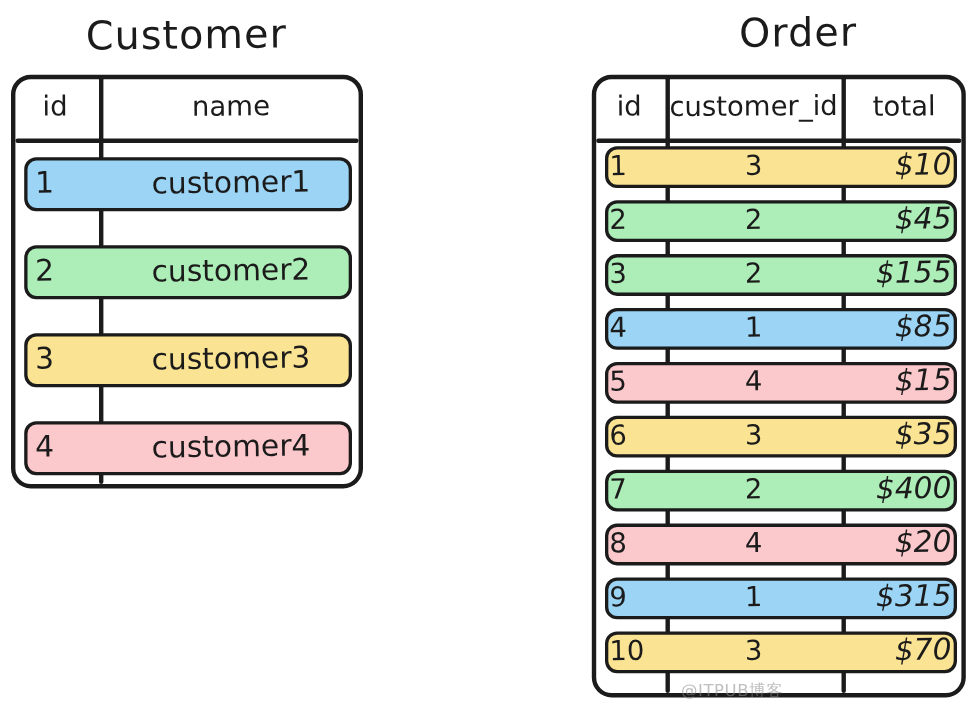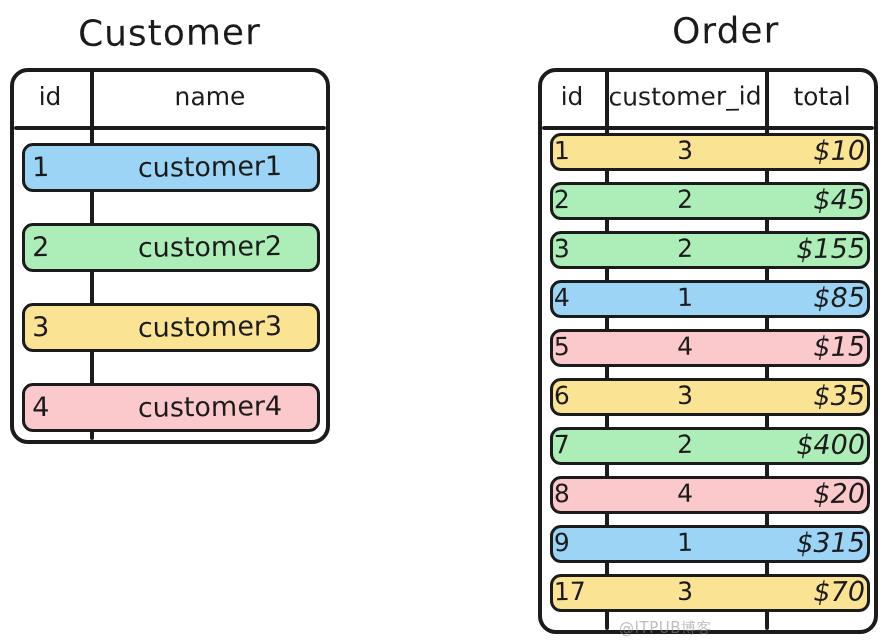--- a/index.html
+++ b/index.html
@@ -165,19 +165,19 @@
       <div class="cellnum o-total" style="left: 769px; top: 430px; width: 106px; line-height: 30px; text-align: right; padding-left: 0px; padding-right: 10px; box-sizing: border-box;">$400</div>
       <div class="pill" style="left: 550px; top: 476px; width: 320px; height: 38px; background: rgb(251, 200, 203);"></div>
       <div class="cellnum o-id" style="left: 542px; top: 479px; width: 60px; line-height: 30px; text-align: left; padding-left: 12px; padding-right: 0px; box-sizing: border-box;">8</div>
       <div class="cellnum o-cid" style="left: 609px; top: 479px; width: 152px; line-height: 30px; text-align: center; padding-left: 0px; padding-right: 0px; box-sizing: border-box;">4</div>
       <div class="cellnum o-total" style="left: 769px; top: 479px; width: 106px; line-height: 30px; text-align: right; padding-left: 0px; padding-right: 10px; box-sizing: border-box;">$20</div>
       <div class="pill" style="left: 550px; top: 525px; width: 320px; height: 38px; background: rgb(155, 212, 245);"></div>
       <div class="cellnum o-id" style="left: 542px; top: 528px; width: 60px; line-height: 30px; text-align: left; padding-left: 12px; padding-right: 0px; box-sizing: border-box;">9</div>
       <div class="cellnum o-cid" style="left: 609px; top: 528px; width: 152px; line-height: 30px; text-align: center; padding-left: 0px; padding-right: 0px; box-sizing: border-box;">1</div>
       <div class="cellnum o-total" style="left: 769px; top: 528px; width: 106px; line-height: 30px; text-align: right; padding-left: 0px; padding-right: 10px; box-sizing: border-box;">$315</div>
       <div class="pill" style="left: 550px; top: 574px; width: 320px; height: 38px; background: rgb(250, 227, 146);"></div>
-      <div class="cellnum o-id" style="left: 542px; top: 577px; width: 60px; line-height: 30px; text-align: left; padding-left: 12px; padding-right: 0px; box-sizing: border-box;">17</div>
+      <div class="cellnum o-id" style="left: 542px; top: 577px; width: 60px; line-height: 30px; text-align: left; padding-left: 12px; padding-right: 0px; box-sizing: border-box;">10</div>
       <div class="cellnum o-cid" style="left: 609px; top: 577px; width: 152px; line-height: 30px; text-align: center; padding-left: 0px; padding-right: 0px; box-sizing: border-box;">3</div>
       <div class="cellnum o-total" style="left: 769px; top: 577px; width: 106px; line-height: 30px; text-align: right; padding-left: 0px; padding-right: 10px; box-sizing: border-box;">$70</div>
     </div>
 
   <div id="watermark">@ITPUB博客</div>
 </div>
 
 </body></html>

